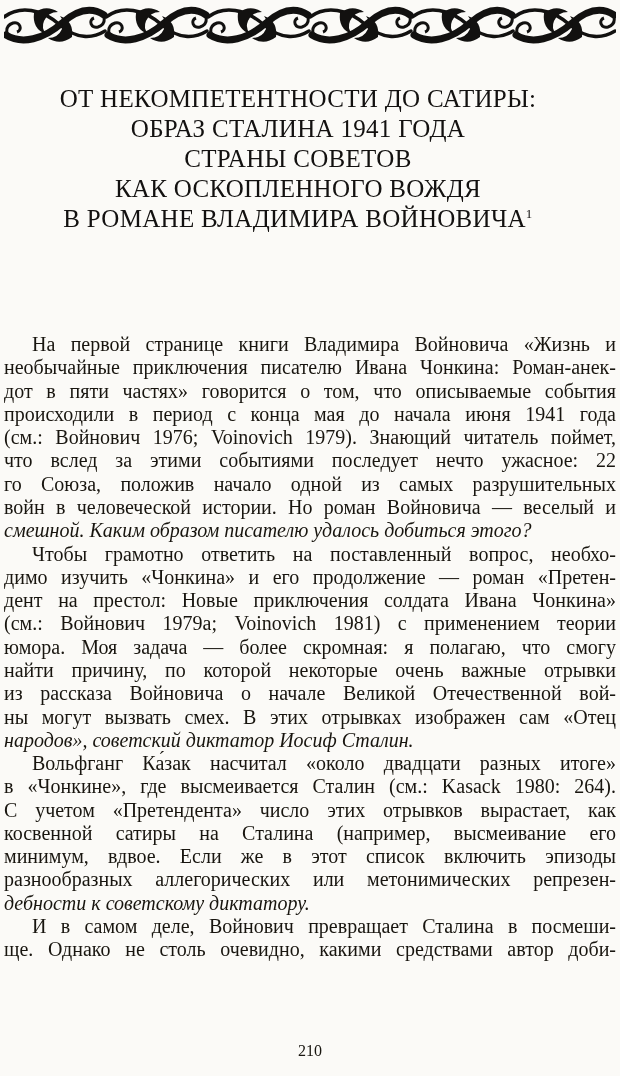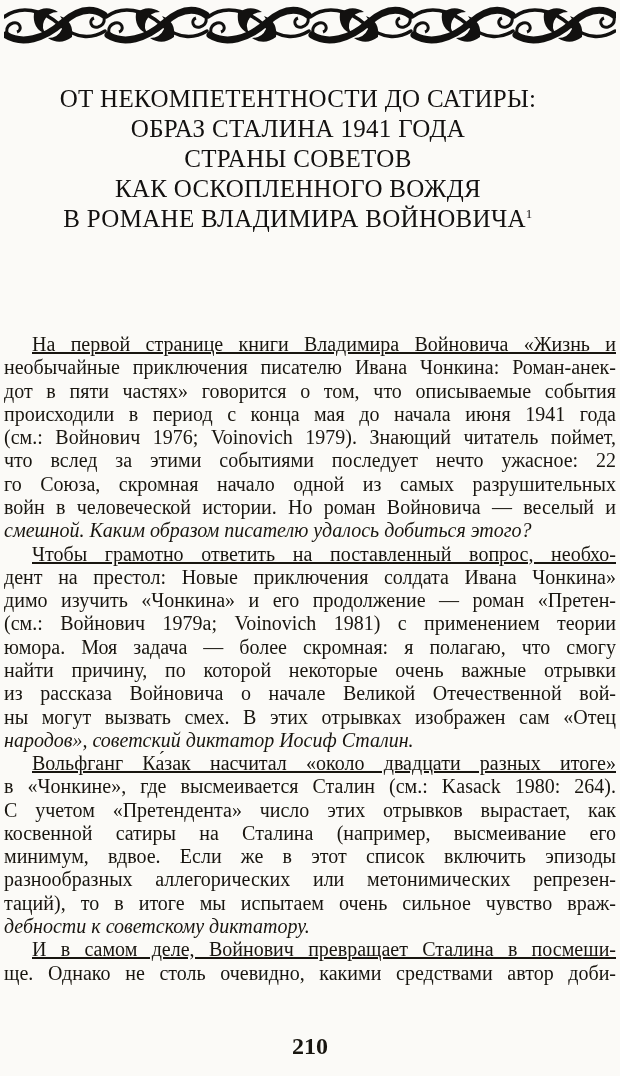--- a/index.html
+++ b/index.html
@@ -29,24 +29,24 @@
     font-size:20px;line-height:23.28px;
     color:#18150f;
   }
   .paragraph{margin:0;padding:0;}
   .line{
     text-align:justify;
     text-align-last:justify;
     -moz-text-align-last:justify;
   }
   .line.last{text-align-last:left;font-style:italic;-moz-text-align-last:left;}
-  .line.indent{text-indent:28px;text-decoration:underline;}
+  .line.indent{text-indent:28px;}
   .page-number{
     position:absolute;bottom:16px;left:0;width:620px;
-    text-align:center;font-size:24px;color:#18150f;font-weight:bold;
+    text-align:center;font-size:16px;color:#18150f;
   }
 </style>
 </head>
 <body>
 
 <div class="page">
 
   <svg class="ornament" viewBox="0 0 612 46" xmlns="http://www.w3.org/2000/svg" preserveAspectRatio="none">
     <defs>
       <g id="scroll-motif" stroke="#121110">
@@ -75,43 +75,42 @@
     </div>
 
   <div class="body-text">
       <div class="paragraph">
         <div class="line indent">На первой странице книги Владимира Войновича «Жизнь и</div>
         <div class="line">необычайные приключения писателю Ивана Чонкина: Роман-анек-</div>
         <div class="line">дот в пяти частях» говорится о том, что описываемые события</div>
         <div class="line">происходили в период с конца мая до начала июня 1941 года</div>
         <div class="line">(см.: Войнович 1976; Voinovich 1979). Знающий читатель поймет,</div>
         <div class="line">что вслед за этими событиями последует нечто ужасное: 22</div>
-        <div class="line">го Союза, скромная начало одной из самых разрушительных</div>
+        <div class="line">го Союза, положив начало одной из самых разрушительных</div>
         <div class="line">войн в человеческой истории. Но роман Войновича — веселый и</div>
         <div class="line last">смешной. Каким образом писателю удалось добиться этого?</div>
       </div>
       <div class="paragraph">
         <div class="line indent">Чтобы грамотно ответить на поставленный вопрос, необхо-</div>
+        <div class="line">димо изучить «Чонкина» и его продолжение — роман «Претен-</div>
         <div class="line">дент на престол: Новые приключения солдата Ивана Чонкина»</div>
-        <div class="line">димо изучить «Чонкина» и его продолжение — роман «Претен-</div>
         <div class="line">(см.: Войнович 1979а; Voinovich 1981) с применением теории</div>
         <div class="line">юмора. Моя задача — более скромная: я полагаю, что смогу</div>
         <div class="line">найти причину, по которой некоторые очень важные отрывки</div>
         <div class="line">из рассказа Войновича о начале Великой Отечественной вой-</div>
         <div class="line">ны могут вызвать смех. В этих отрывках изображен сам «Отец</div>
         <div class="line last">народов», советский диктатор Иосиф Сталин.</div>
       </div>
       <div class="paragraph">
         <div class="line indent">Вольфганг Ка́зак насчитал «около двадцати разных итоге»</div>
         <div class="line">в «Чонкине», где высмеивается Сталин (см.: Kasack 1980: 264).</div>
         <div class="line">С учетом «Претендента» число этих отрывков вырастает, как</div>
         <div class="line">косвенной сатиры на Сталина (например, высмеивание его</div>
         <div class="line">минимум, вдвое. Если же в этот список включить эпизоды</div>
         <div class="line">разнообразных аллегорических или метонимических репрезен-</div>
-        <div class="line">таций), то в итоге мы испытаем очень сильное чувство враж-</div>
         <div class="line last">дебности к советскому диктатору.</div>
       </div>
       <div class="paragraph">
         <div class="line indent">И в самом деле, Войнович превращает Сталина в посмеши-</div>
         <div class="line">ще. Однако не столь очевидно, какими средствами автор доби-</div>
       </div>
     </div>
 
   <div class="page-number">210</div>
 

